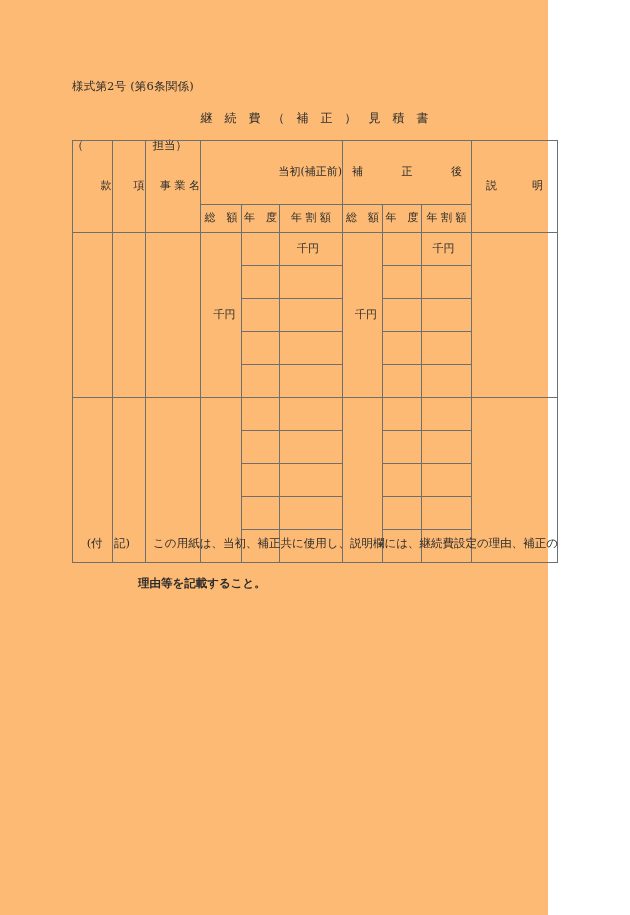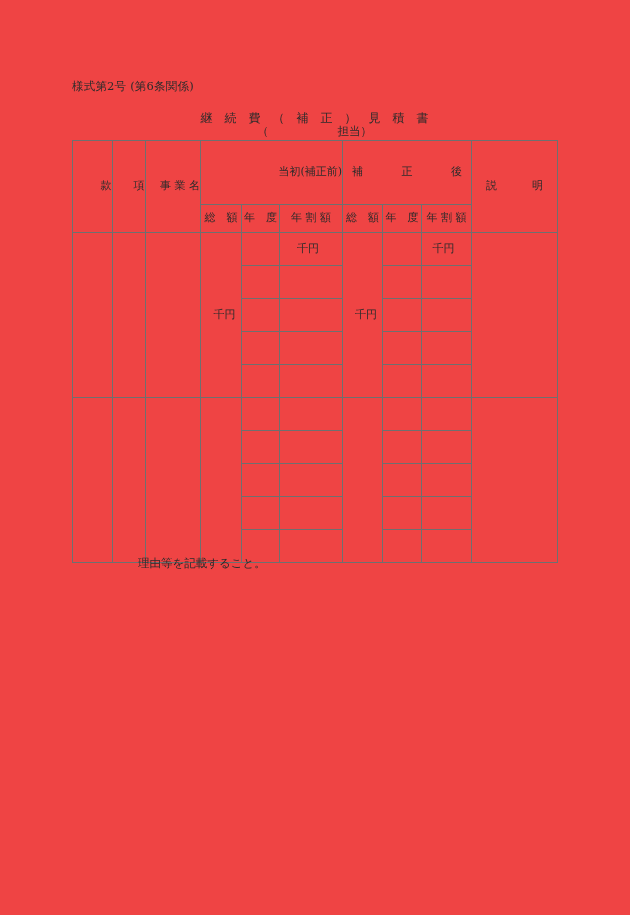--- a/index.html
+++ b/index.html
@@ -12,23 +12,23 @@
     height: 915px;
     position: relative;
     font-family: "DejaVu Serif", "Liberation Serif", serif;
     color: #2b2b2b;
     overflow: hidden;
   }
 
   .page {
     position: absolute;
     left: 0; top: 0;
-    width: 630px;
+    width: 548px;
     height: 915px;
-    background: #ef4444;
+    background: #fdba74;
   }
 
   
   .form-code {
     position: absolute;
     left: 72px;
     top: 79px;
     font-size: 11.5px;
     letter-spacing: 0.2px;
     white-space: pre;
@@ -40,23 +40,23 @@
     top: 110px;
     width: 485px;
     text-align: center;
     font-size: 12px;
     white-space: pre;
   }
 
   .charge-line {
     position: absolute;
     left: 72px;
-    top: 124px;
+    top: 138px;
     width: 485px;
-    text-align: center;
+    text-align: left;
     font-size: 11.5px;
     white-space: pre;
   }
 
   
   .grid {
     position: absolute;
     left: 72px;
     top: 140px;
     width: 485px;
@@ -96,21 +96,21 @@
   
   .note {
     position: absolute;
     left: 72px;
     top: 513px;
     width: 500px;
     font-size: 11.5px;
     line-height: 1.75;
     white-space: pre;
   }
-  .note .l2 { padding-left: 66px; display: block; }
+  .note .l2 { padding-left: 66px; display: block; font-weight: bold; }
 </style>
 </head>
 <body>
 
 <div class="page">
 
   <div class="form-code">様式第2号 (第6条関係)</div>
 
   <div class="doc-title">継　続　費　（　補　正　）　見　積　書</div>
 
@@ -230,16 +230,17 @@
     <tr class="body-row">
       <td></td>
       <td></td>
       <td></td>
       <td></td>
     </tr>
   </tbody>
     </table>
 
   <div class="note">
+    <span>(付　記)　　この用紙は、当初、補正共に使用し、説明欄には、継続費設定の理由、補正の</span>
     <span class="l2">理由等を記載すること。</span>
   </div>
 
 </div>
 
 </body></html>

